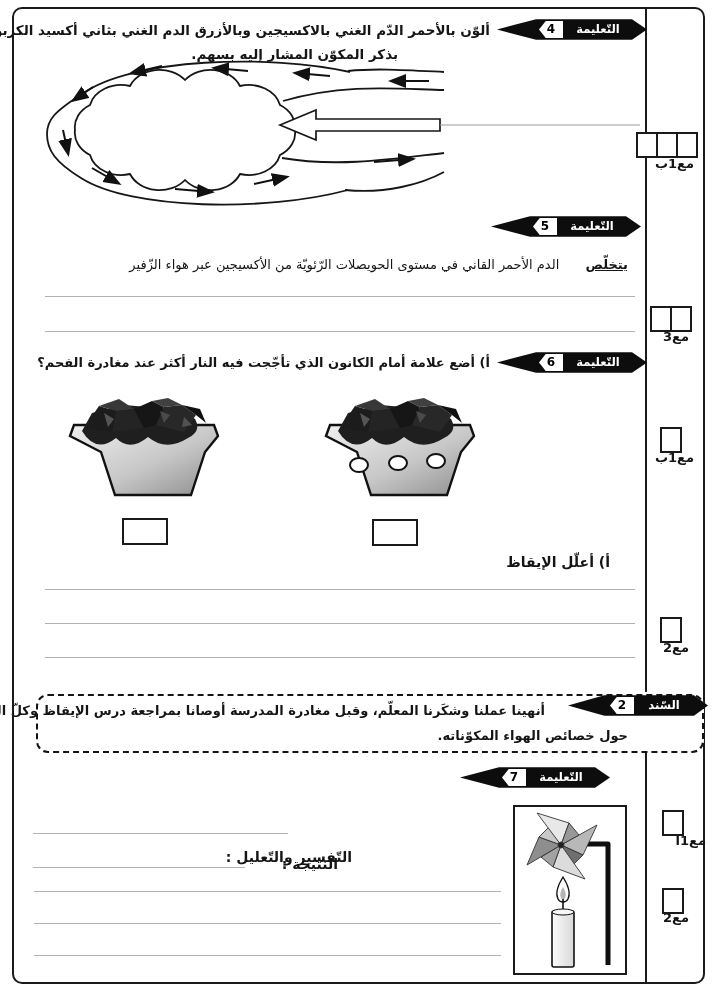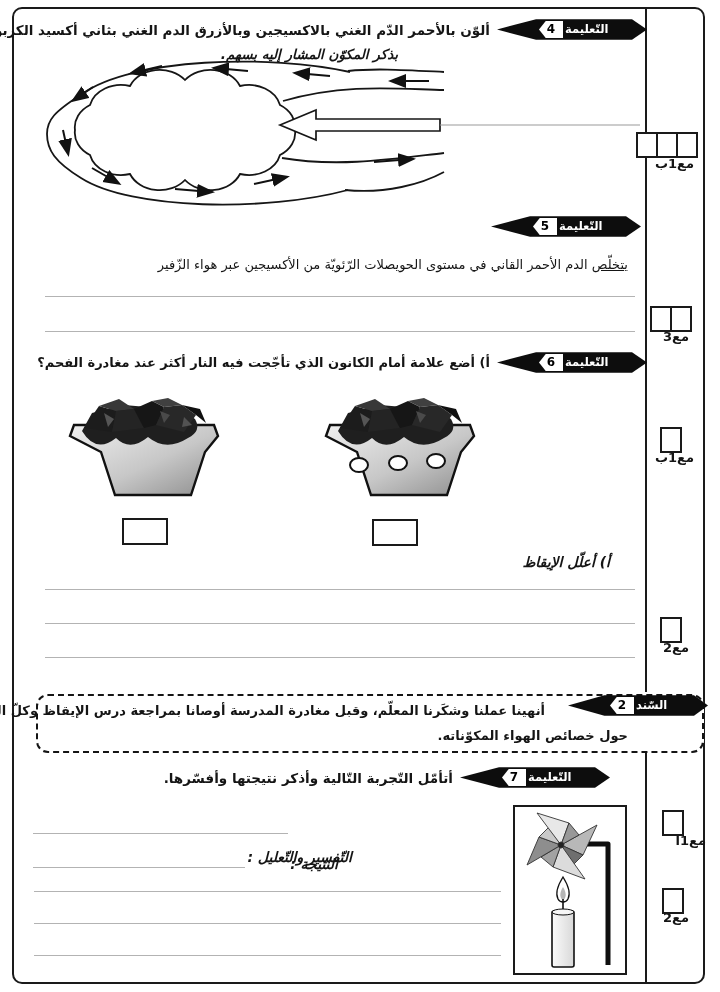--- a/index.html
+++ b/index.html
@@ -12,28 +12,28 @@
   .seg2{top:752px;height:232px;}
 
   
   .banner{position:relative;width:150px;height:27px;flex:0 0 auto;}
   .banner-shape{position:absolute;inset:0;background:#0d0d0d;
         clip-path:polygon(0 50%,26% 12%,90% 12%,100% 50%,90% 88%,26% 88%);}
   .banner-num{position:absolute;left:42px;top:5px;width:24px;height:17px;background:#ffffff;
         clip-path:polygon(0 50%,28% 0,100% 0,100% 100%,28% 100%);
         font-size:12px;font-weight:bold;color:#000;text-align:center;line-height:17px;direction:ltr;}
   .banner-tag{position:absolute;left:68px;right:16px;top:5px;height:17px;color:#fff;
-        font-size:11.5px;font-weight:bold;text-align:left;line-height:17px;white-space:nowrap;}
+        font-size:11.5px;font-weight:bold;text-align:center;line-height:17px;white-space:nowrap;}
 
   .task-row{position:absolute;display:flex;align-items:center;gap:7px;direction:rtl;}
   .task-title{font-size:13.5px;font-weight:bold;white-space:nowrap;}
-  .plain{position:absolute;font-size:13.5px;font-weight:bold;white-space:nowrap;font-style:italic;}
+  .plain{position:absolute;font-size:13.5px;font-weight:bold;white-space:nowrap;}
 
   .sentence{position:absolute;top:257px;right:92px;font-size:13px;font-weight:500;white-space:nowrap;}
-  .sentence .u{text-decoration:underline;font-weight:normal;}
+  .sentence .u{text-decoration:underline;font-weight:bold;margin-left:22px;}
 
   .ans-line{position:absolute;height:1px;background:#b3b3b3;}
 
   
   .mark-label{position:absolute;font-size:13px;font-weight:bold;white-space:nowrap;margin-top:46px;}
   .mark-boxes{position:absolute;display:flex;direction:ltr;}
   .score-box{width:22px;height:26px;border:2px solid #1a1a1a;background:#fff;margin-left:-2px;box-sizing:border-box;}
 
   .checkbox{position:absolute;width:46px;height:27px;border:2px solid #1a1a1a;background:#fff;box-sizing:border-box;}
 
@@ -191,21 +191,20 @@
   </div>
   <div class="support-line1">أنهينا عملنا وشكَرنا المعلّم، وقبل مغادرة المدرسة أوصانا بمراجعة درس الإيقاظ وكلّ التجارب التي أجريناها</div>
   <div class="support-line2">حول خصائص الهواء المكوّناته.</div>
 
   <div class="task-row" style="top:764px;right:110px;">
     <div class="banner">
       <div class="banner-shape"></div>
       <div class="banner-num">7</div>
       <div class="banner-tag">التّعليمة</div>
     </div>
-    <div class="task-title">أتأمّل التّجربة التّالية وأذكر نتيجتها وأفسّرها.</div>
   </div>
 
   <div class="exp-box">
     <svg width="110" height="166" viewBox="0 0 110 166">
       <defs>
         <linearGradient id="candG" x1="0" y1="0" x2="1" y2="0">
           <stop offset="0" stop-color="#fbfbfb"></stop>
             <stop offset="1" stop-color="#d8d8d8"></stop>
         </linearGradient>
       </defs>

